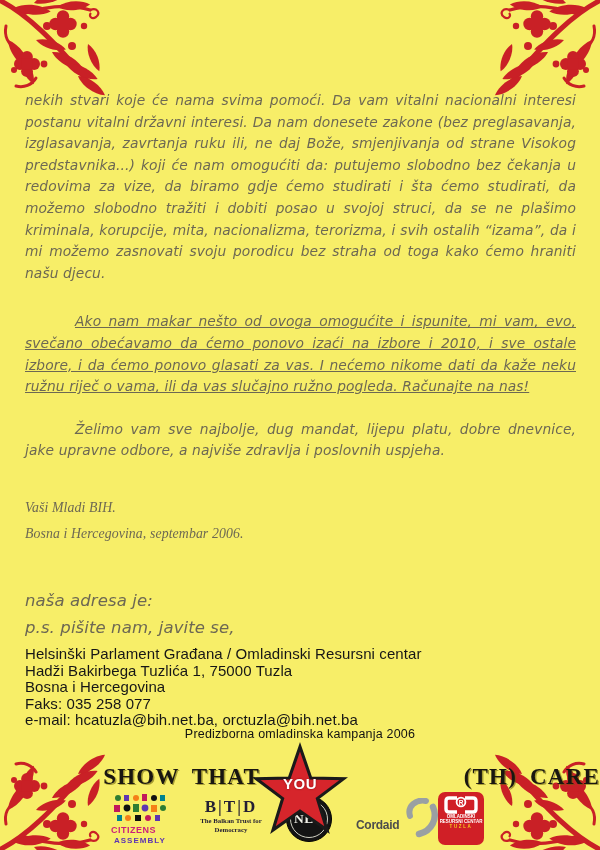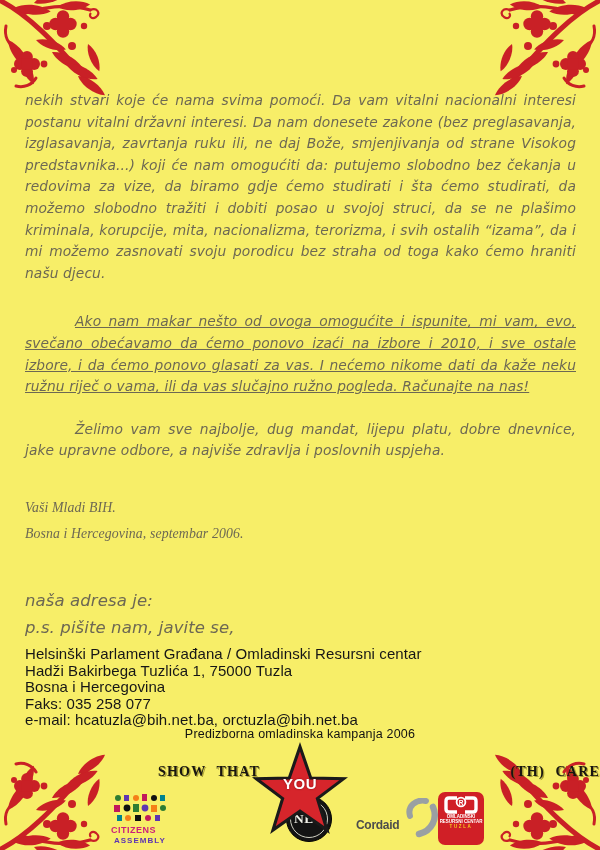--- a/index.html
+++ b/index.html
@@ -31,21 +31,21 @@
     margin-top:5px;font-family:"Liberation Sans",sans-serif;font-style:normal;
     color:#161616;font-size:15px;line-height:16.6px;letter-spacing:.1px;
   }
   
   .campaign-title{
     position:absolute;top:727px;left:0;width:600px;text-align:center;
     font-size:12.5px;color:#111;letter-spacing:.2px;
   }
   .slogan-left,.slogan-right{
     position:absolute;top:764px;font-family:"Liberation Serif",serif;
-    font-weight:bold;font-size:14px;color:#191611;letter-spacing:1.2px;word-spacing:6px;
+    font-weight:bold;font-size:23px;color:#191611;letter-spacing:1.2px;word-spacing:6px;
     text-shadow:1.4px 1.4px 0 rgba(104,92,8,.55);
   }
   .slogan-left{left:0;width:260px;text-align:right;}
   .slogan-right{left:338px;width:262px;text-align:right;}
   .star-wrap{position:absolute;left:252px;top:741px;width:96px;height:96px;z-index:3;}
   .star-you{
     position:absolute;left:252px;top:775px;width:96px;text-align:center;z-index:4;
     font-family:"Liberation Sans",sans-serif;font-weight:bold;font-size:15px;
     color:#fff;letter-spacing:.5px;text-shadow:0 0 2px rgba(120,0,0,.8);
   }
@@ -178,20 +178,25 @@
         <rect x="9" y="23" width="5" height="6" fill="#00838f"></rect>
           <circle cx="20" cy="26" r="3" fill="#f57f17"></circle>
         <rect x="27" y="23" width="6" height="6" fill="#111"></rect>
           <circle cx="40" cy="26" r="3" fill="#c2185b"></circle>
         <rect x="47" y="23" width="5" height="6" fill="#5e35b1"></rect>
       </g>
       <text x="3" y="41" font-family="Liberation Sans, sans-serif" font-weight="bold" font-size="9" fill="#cc1f7a" letter-spacing="0.5">CITIZENS</text>
       <text x="6" y="51" font-family="Liberation Sans, sans-serif" font-weight="bold" font-size="8" fill="#5e35b1" letter-spacing="1">ASSEMBLY</text>
     </svg>
 
+    <div class="logo btd">
+      <div class="initials">B|T|D</div>
+      <div class="sub">The Balkan Trust for</div>
+      <div class="sub">Democracy</div>
+    </div>
 
     <div class="logo ned">
       <div class="ring"></div>
       <div class="txt"><span>NE</span><span class="d">D</span></div>
     </div>
 
     <div class="logo cordaid">
       <span class="word">Cordaid</span>
       <svg width="38" height="42" viewBox="0 0 38 42">
         <path d="M8,18 C5,8 14,1 24,3" stroke="#9aa0a3" stroke-width="6" fill="none" stroke-linecap="round"></path>

